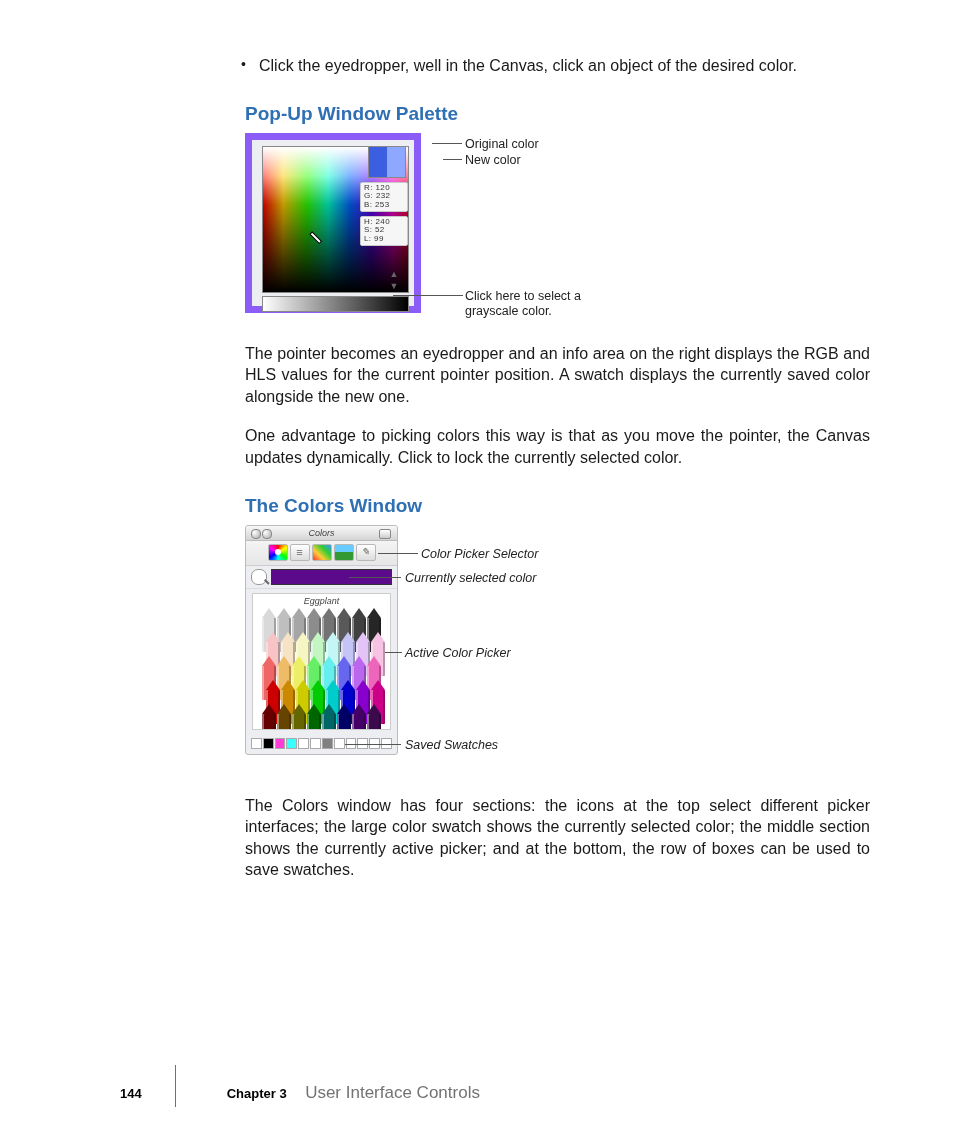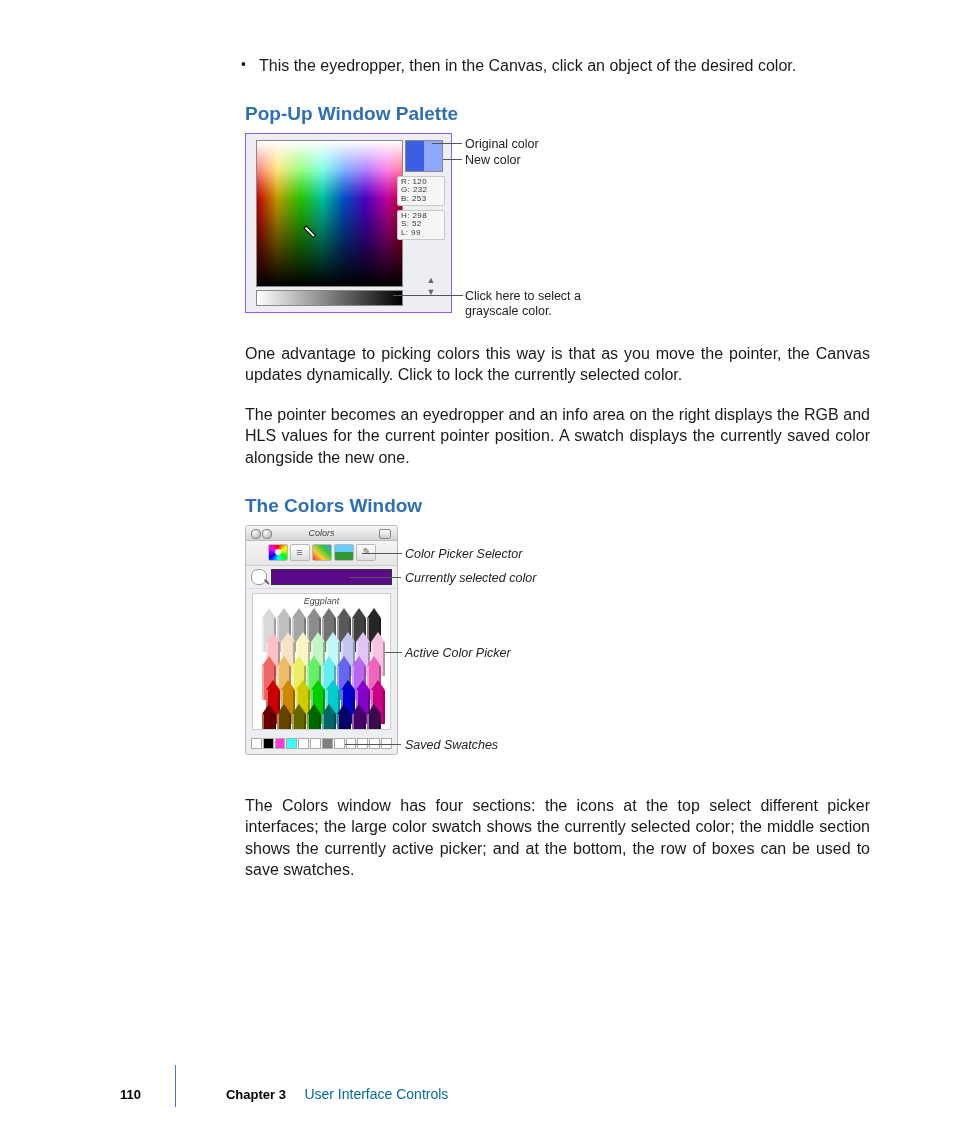--- a/index.html
+++ b/index.html
@@ -63,23 +63,23 @@
     color: #222;
     line-height: 1.2;
   }
   .callout .line {
     position: absolute;
     background: #555;
     height: 1px;
   }
   
   .palette-box {
-    width: 207px;
+    width: 176px;
     height: 180px;
-    border: 1px solid #8b5cf6;
+    border: 7px solid #8b5cf6;
     background: #eceef1;
     position: relative;
     box-sizing: border-box;
   }
   .spectrum {
     position: absolute;
     left: 10px; top: 6px;
     width: 145px; height: 145px;
     border: 1px solid #888;
     background:
@@ -301,62 +301,62 @@
     font-weight: 700;
     color: #000;
   }
   .chapter-strong {
     font-size: 13px;
     font-weight: 700;
     color: #000;
     margin-left: 55px;
   }
   .chapter-title {
-    font-size: 14px;
-    color: #0369a1;
+    font-size: 17px;
+    color: #737373;
     margin-left: 14px;
   }
   .left-rule {
     position: absolute;
     left: 175px;
     bottom: 38px;
     width: 1px;
     height: 42px;
     background: #3f7ab9;
   }
 </style>
 </head>
 <body>
 
 <div class="page">
   <div class="content">
 
     <ul class="bullets">
-      <li>This the eyedropper, then in the Canvas, click an object of the desired color.</li>
+      <li>Click the eyedropper, well in the Canvas, click an object of the desired color.</li>
     </ul>
 
     <h2 class="section">Pop-Up Window Palette</h2>
 
     <div class="fig" style="height:190px;">
       <div class="palette-box">
         <div class="spectrum">
           <div class="dropper"></div>
         </div>
         <div class="grayscale"></div>
         <div class="swatch-pair">
           <div class="sw-orig"></div>
           <div class="sw-new"></div>
         </div>
         <div class="readout readout-rgb">
           <div>R: <span>120</span></div>
           <div>G: <span>232</span></div>
           <div>B: <span>253</span></div>
         </div>
         <div class="readout readout-hls">
-          <div>H: <span>298</span></div>
+          <div>H: <span>240</span></div>
           <div>S: <span>52</span></div>
           <div>L: <span>99</span></div>
         </div>
         <div class="palette-arrow">
           <span>▲</span>
           <span>▼</span>
         </div>
       </div>
       <div class="callout" style="left:220px; top:4px;">
         <div class="line" style="left:-33px; top:6px; width:30px;"></div>
@@ -365,22 +365,22 @@
       <div class="callout" style="left:220px; top:20px;">
         <div class="line" style="left:-22px; top:6px; width:19px;"></div>
         <span>New color</span>
       </div>
       <div class="callout" style="left:220px; top:156px; width:130px;">
         <div class="line" style="left:-72px; top:6px; width:70px;"></div>
         <span>Click here to select a grayscale color.</span>
       </div>
     </div>
 
+    <p class="body">The pointer becomes an eyedropper and an info area on the right displays the RGB and HLS values for the current pointer position. A swatch displays the currently saved color alongside the new one.</p>
     <p class="body">One advantage to picking colors this way is that as you move the pointer, the Canvas updates dynamically. Click to lock the currently selected color.</p>
-    <p class="body">The pointer becomes an eyedropper and an info area on the right displays the RGB and HLS values for the current pointer position. A swatch displays the currently saved color alongside the new one.</p>
 
     <h2 class="section">The Colors Window</h2>
 
     <div class="fig" style="height:250px;font-style:italic;">
       <div class="colors-box">
         <div class="titlebar">
           <div class="tl-btn b1"></div>
           <div class="tl-btn b2"></div>
           <div class="tl-btn b3"></div>
           <span>Colors</span>
@@ -579,21 +579,21 @@
             <div class="sw" style="background: rgb(255, 255, 255);"></div>
             <div class="sw" style="background: rgb(255, 255, 255);"></div>
             <div class="sw" style="background: rgb(128, 128, 128);"></div>
             <div class="sw" style="background: rgb(255, 255, 255);"></div>
             <div class="sw" style="background: rgb(255, 255, 255);"></div>
             <div class="sw" style="background: rgb(255, 255, 255);"></div>
             <div class="sw" style="background: rgb(255, 255, 255);"></div>
             <div class="sw" style="background: rgb(255, 255, 255);"></div>
           </div>
       </div>
-      <div class="callout" style="left:160px; top:22px;">
+      <div class="callout" style="left:176px; top:22px;">
         <div class="line" style="left:-43px; top:6px; width:40px;"></div>
         <span>Color Picker Selector</span>
       </div>
       <div class="callout" style="left:160px; top:46px;">
         <div class="line" style="left:-56px; top:6px; width:52px;"></div>
         <span>Currently selected color</span>
       </div>
       <div class="callout" style="left:160px; top:121px;">
         <div class="line" style="left:-32px; top:6px; width:29px;"></div>
         <span>Active Color Picker</span>
@@ -604,20 +604,20 @@
       </div>
     </div>
 
     <p class="body">The Colors window has four sections: the icons at the top select different picker interfaces; the large color swatch shows the currently selected color; the middle section shows the currently active picker; and at the bottom, the row of boxes can be used to save swatches.</p>
 
   </div>
 
   <div class="left-rule"></div>
   <div class="footer">
     <div class="footer-line">
-      <span class="page-num">110</span>
+      <span class="page-num">144</span>
       <span>
         <span class="chapter-strong">Chapter 3</span>
         <span class="chapter-title">User Interface Controls</span>
       </span>
     </div>
   </div>
 </div>
 
 </body></html>

